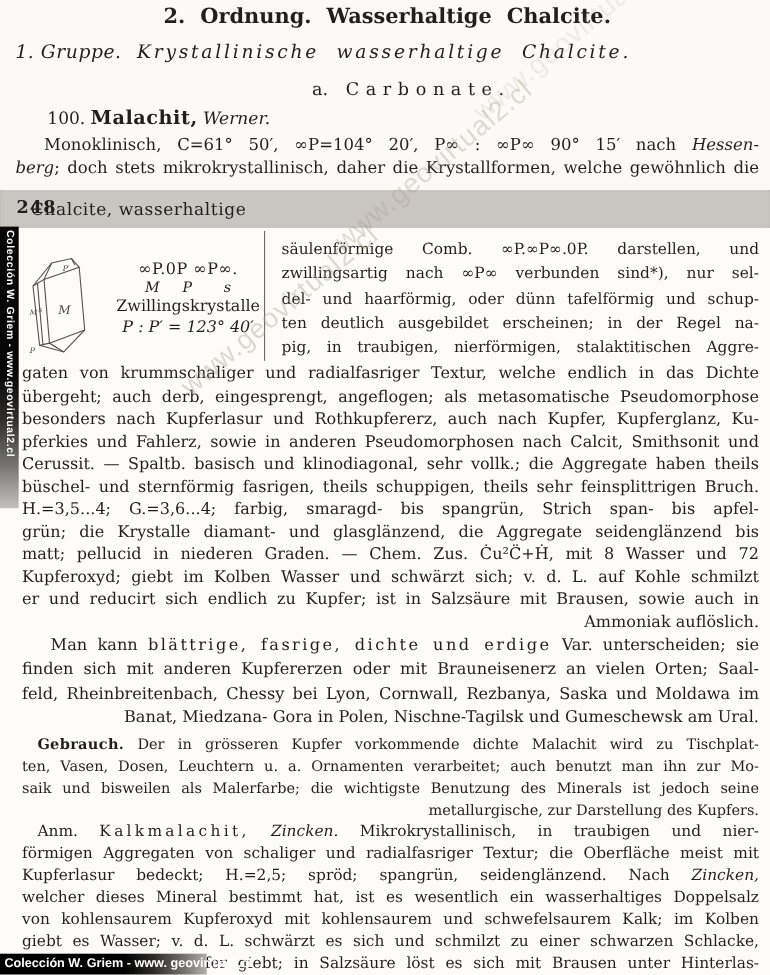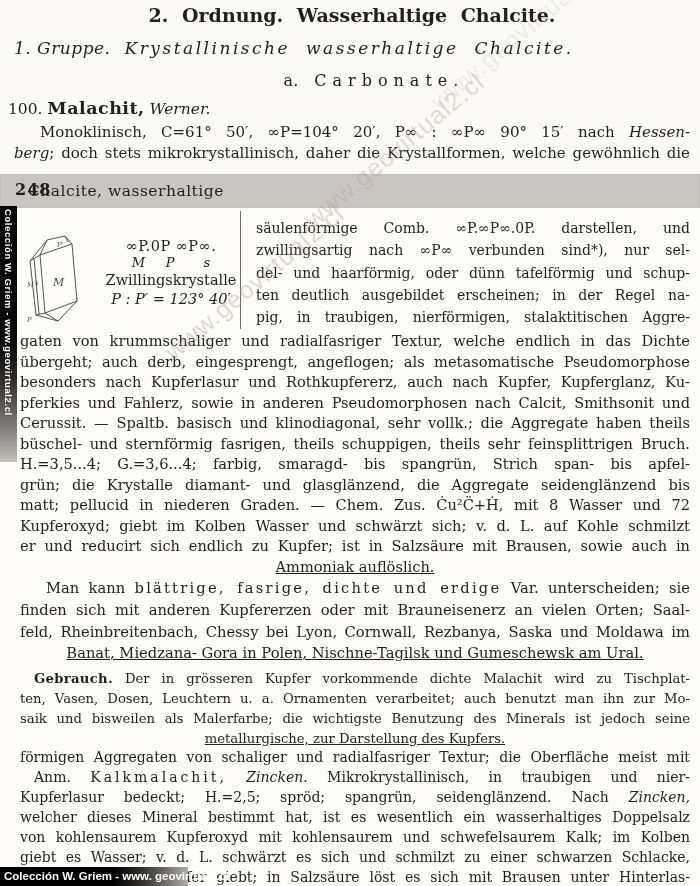--- a/index.html
+++ b/index.html
@@ -12,27 +12,27 @@
   .page{position:relative;width:700px;height:886px;}
   
   .top{padding:6px 10px 0 14px;}
   .t-order{text-align:center;font-weight:bold;font-size:19px;line-height:18px;word-spacing:7px;}
   .t-group{text-align:left;font-style:italic;font-size:17px;line-height:24px;margin-top:12px;}
   .t-group .pfx{letter-spacing:0.5px;margin-right:14px;}
   .t-group .ttl{letter-spacing:2.5px;word-spacing:8px;}
   .t-sub{font-size:16px;line-height:21px;margin-top:10px;padding-left:44px;text-align:center;}
   .t-sub .ttl{letter-spacing:6px;margin-left:16px;}
   .t-entry{font-size:15px;line-height:23px;margin-top:6px;margin-left:-6px;}
-  .t-entry .no{font-size:15.5px;}
+  .t-entry .no{font-size:15.5px;margin-left:35px;}
   .t-entry .nm{font-weight:bold;font-size:17.5px;letter-spacing:0.5px;}
   .t-entry .au{font-style:italic;font-size:15.5px;}
   .t-para{font-size:15px;line-height:21px;margin-top:1px;}
   .it{font-style:italic;}
   .jline{text-align:justify;text-align-last:justify;}
-  .lline{text-align:center;text-decoration:underline;}
+  .lline{text-align:right;}
   .ind1{text-indent:26px;}
   
   .band{position:relative;margin-top:10px;height:34px;background:#c9c6c2;box-shadow:0 0 2px #b5b2ae inset;padding-left:28px;}
   .band .pnum{position:absolute;left:15px;top:6px;font-weight:bold;font-size:16px;letter-spacing:1px;}
   .band .ptitle{text-align:left;line-height:34px;font-size:15.5px;letter-spacing:0.5px;}
   
   .main{padding:3px 10px 0 20px;background:#fdfcf9;}
   .figrow{display:flex;height:118px;}
   .figleft{width:220px;position:relative;flex:none;}
   .crystal{position:absolute;left:4px;top:20px;}
@@ -169,22 +169,22 @@
     <div class="geb">
       <div class="jline ind2"><span class="bold">Gebrauch.</span><span> Der in grösseren Kupfer vorkommende dichte Malachit wird zu Tischplat-</span></div>
       <div>
           <div class="jline">ten, Vasen, Dosen, Leuchtern u. a. Ornamenten verarbeitet; auch benutzt man ihn zur Mo-</div>
           <div class="jline">saik und bisweilen als Malerfarbe; die wichtigste Benutzung des Minerals ist jedoch seine</div>
         </div>
       <div class="lline">metallurgische, zur Darstellung des Kupfers.</div>
     </div>
 
     <div class="anm">
+      <div class="jline ind2"><span>Anm. </span><span class="sp3">Kalkmalachit,</span><span class="it"> Zincken.</span><span> Mikrokrystallinisch, in traubigen und nier-</span></div>
       <div class="jline">förmigen Aggregaten von schaliger und radialfasriger Textur; die Oberfläche meist mit</div>
-      <div class="jline ind2"><span>Anm. </span><span class="sp3">Kalkmalachit,</span><span class="it"> Zincken.</span><span> Mikrokrystallinisch, in traubigen und nier-</span></div>
       <div class="jline"><span>Kupferlasur bedeckt;  H.=2,5;  spröd;  spangrün, seidenglänzend.  Nach </span><span class="it">Zincken,</span></div>
       <div>
           <div class="jline">welcher dieses Mineral bestimmt hat, ist es wesentlich ein wasserhaltiges Doppelsalz</div>
           <div class="jline">von kohlensaurem Kupferoxyd mit kohlensaurem und schwefelsaurem Kalk; im Kolben</div>
           <div class="jline">giebt es Wasser; v. d. L. schwärzt es sich und schmilzt zu einer schwarzen Schlacke,</div>
           <div class="jline">welche mit Soda Kupfer giebt; in Salzsäure löst es sich mit Brausen unter Hinterlas-</div>
         </div>
 
     </div>
 

